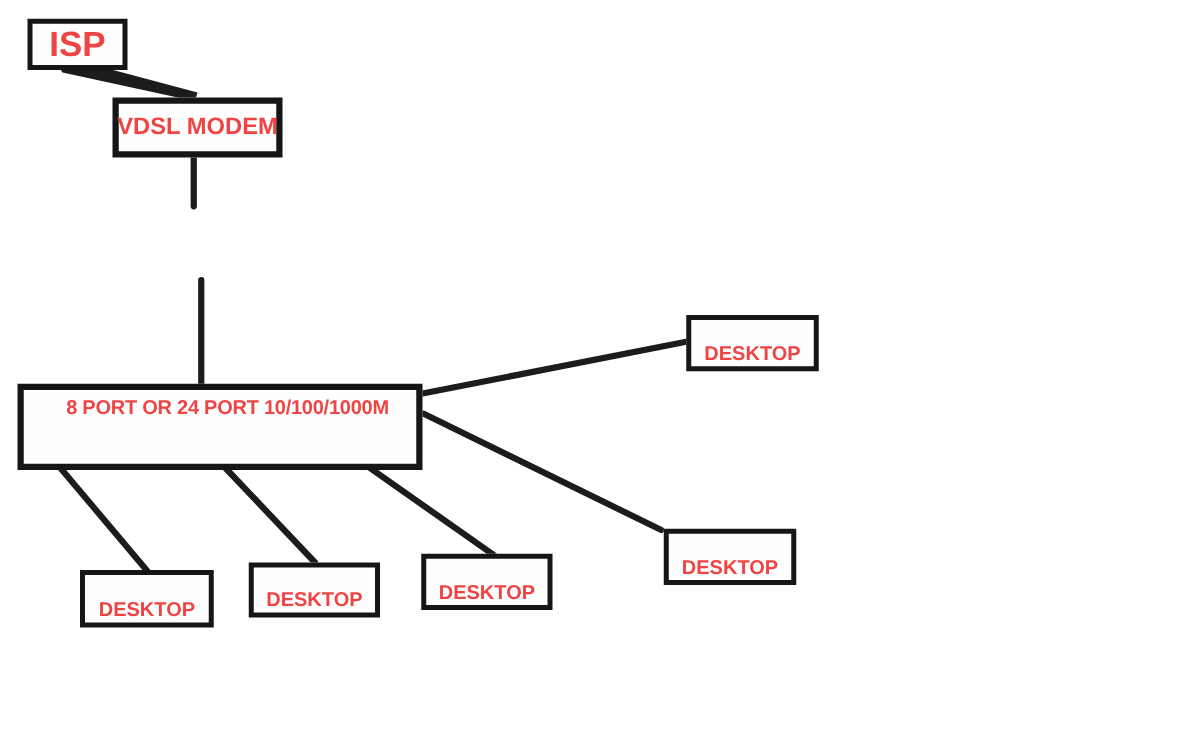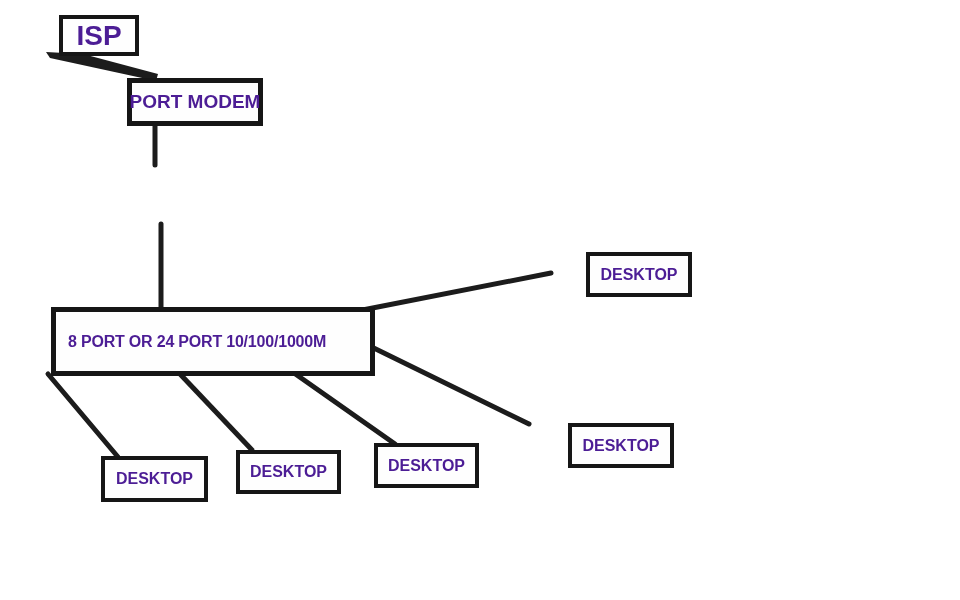--- a/index.html
+++ b/index.html
@@ -22,57 +22,57 @@
     width: 960px;
     height: 600px;
     z-index: 1;
   }
   .node {
     position: absolute;
     z-index: 2;
     box-sizing: border-box;
     background: #fefefe;
     border: 4px solid #161616;
-    color: #4c1d95;
+    color: #ef4444;
     font-weight: bold;
     display: flex;
     align-items: center;
     justify-content: center;
     white-space: nowrap;
-    margin-left: 37px;
   }
   #node-isp {
     left: 22px; top: 15px; width: 80px; height: 41px;
     font-size: 28px;
   }
   #node-modem {
     left: 90px; top: 78px; width: 136px; height: 48px;
     border-width: 5px;
     font-size: 19px;
   }
   #node-router {
     left: 50px; top: 163px; width: 217px; height: 63px;
     border-width: 5px;
     font-size: 17px;
   }
   #node-switch {
     left: 14px; top: 307px; width: 324px; height: 69px;
     border-width: 5px;
     font-size: 16px;
-    flex-direction: column;
+    flex-direction: row;
     align-items: flex-start;
     justify-content: center;
     padding-left: 12px;
     line-height: 1.85;
     letter-spacing: -0.2px;
   }
   .desktop {
     width: 106px;
     height: 45px;
     font-size: 16px;
+    align-items: flex-end;
   }
   #node-desktop-right-top { left: 549px; top: 252px; }
   #node-desktop-right-mid { left: 531px; top: 423px; }
   #node-desktop-bottom-1  { left: 64px;  top: 456px; width: 107px; height: 46px; }
   #node-desktop-bottom-2  { left: 199px; top: 450px; width: 105px; height: 44px; }
   #node-desktop-bottom-3  { left: 337px; top: 443px; width: 105px; height: 45px; }
   .edge {
     stroke: #1c1c1c;
     stroke-width: 5;
     stroke-linecap: round;
@@ -97,21 +97,21 @@
     <line class="edge" x1="48" y1="374" x2="118" y2="457"></line>
     <line class="edge" x1="180" y1="374" x2="252" y2="450"></line>
     <line class="edge" x1="294" y1="373" x2="395" y2="444"></line>
   </svg>
 
   <div class="node" id="node-isp">
     <span>ISP</span>
   </div>
 
   <div class="node" id="node-modem">
-    <span>PORT MODEM</span>
+    <span>VDSL MODEM</span>
   </div>
 
 
   <div class="node" id="node-switch">
     <span>8 PORT OR 24 PORT 10/100/1000M</span>
   </div>
 
   <div class="node desktop" id="node-desktop-right-top">
     <span>DESKTOP</span>
   </div>

